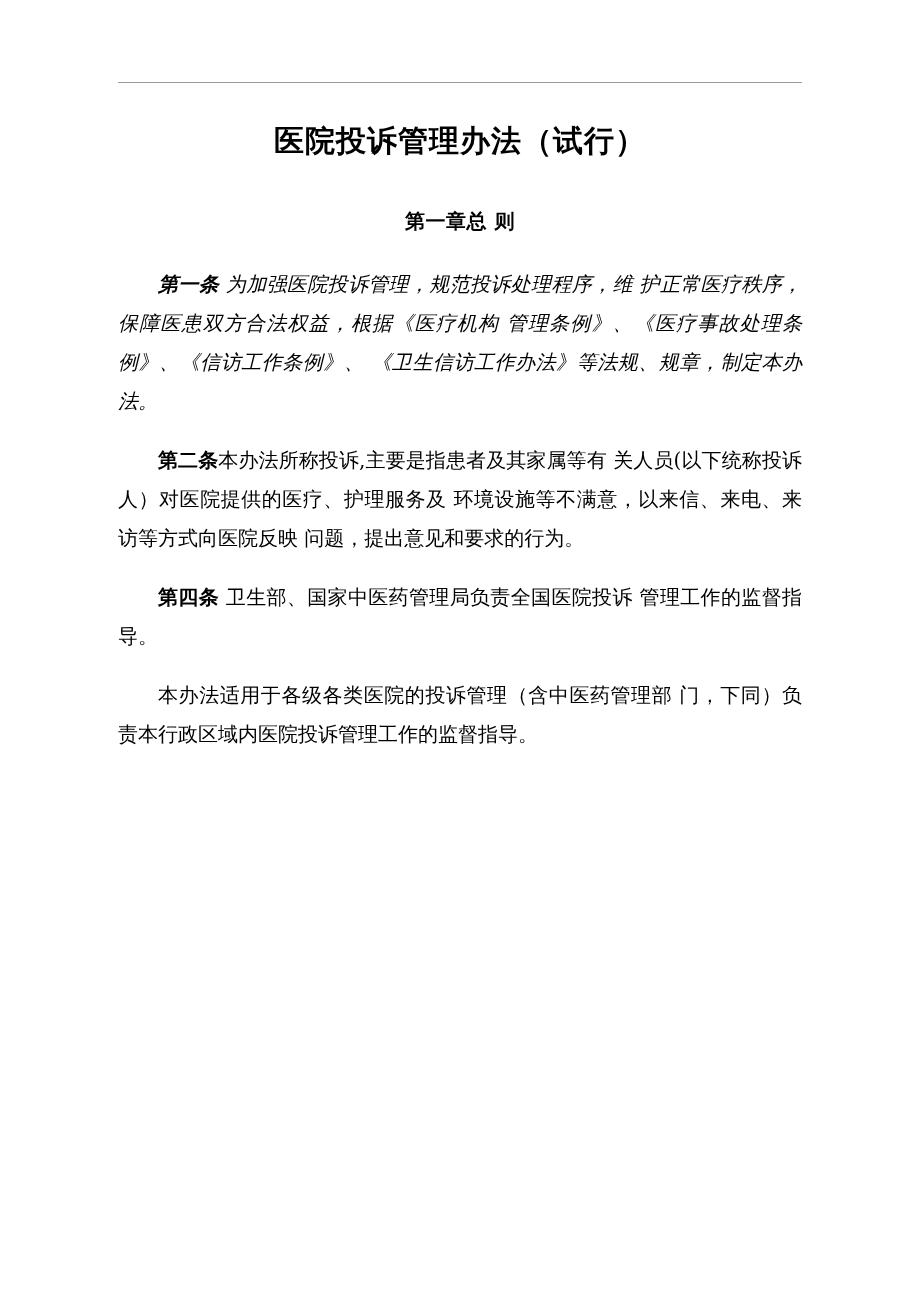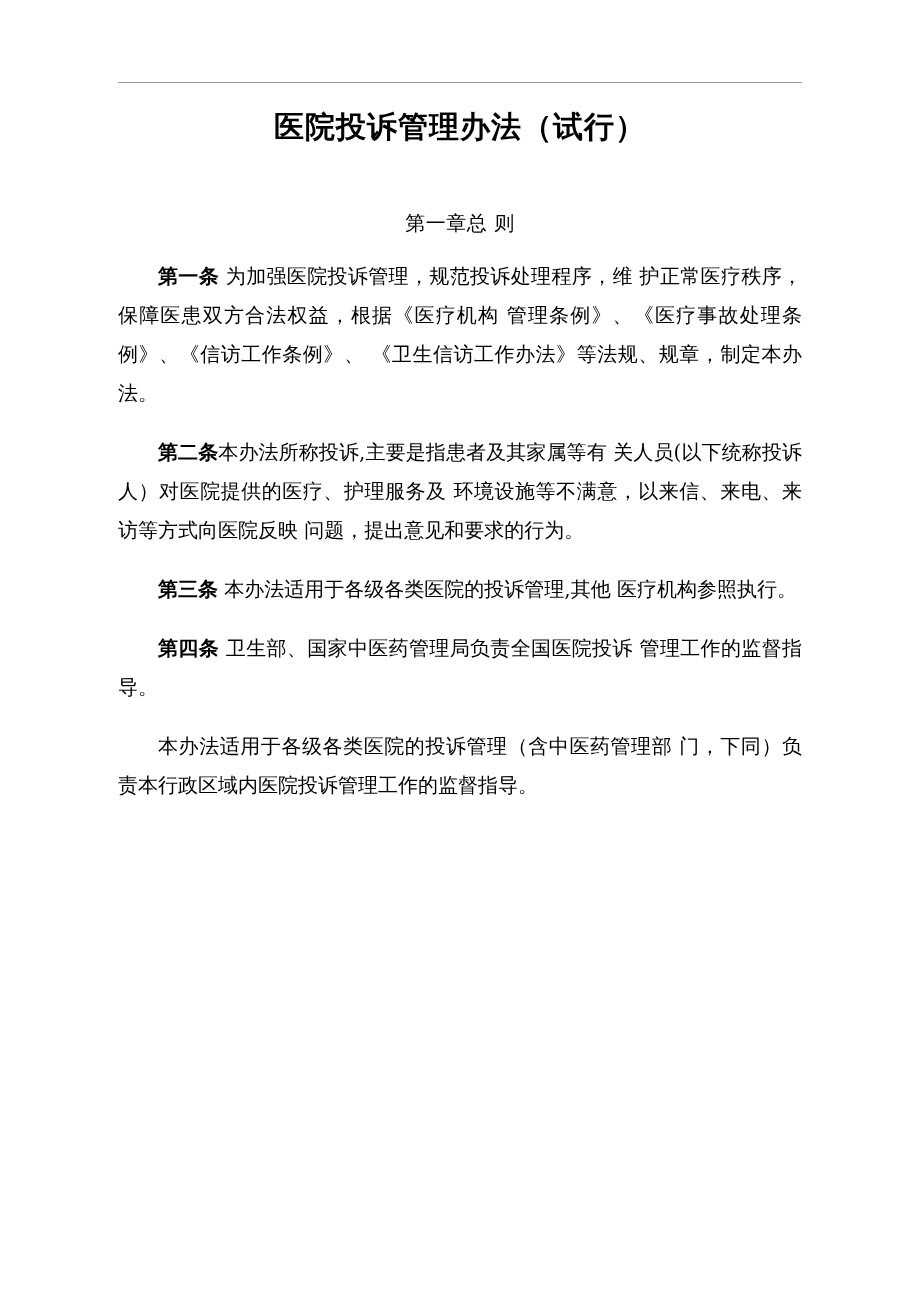--- a/index.html
+++ b/index.html
@@ -20,44 +20,45 @@
     height: 1302px;
     box-sizing: border-box;
     padding: 0 118px;
   }
   .top-rule {
     margin-top: 82px;
     border-top: 1px solid #9a9a9a;
     height: 0;
   }
   .doc-title {
-    margin-top: 24px;
+    margin-top: 38px;
     text-align: center;
     font-size: 30px;
     font-weight: bold;
     letter-spacing: 1px;
     line-height: 1.3;
   }
   .chapter-heading {
-    margin-top: 64px;
+    margin-top: 48px;
     text-align: center;
     font-size: 20px;
-    font-weight: normal;
+    font-weight: bold;
     letter-spacing: 0.5px;
   }
   .para {
     margin-top: 12px;
     font-size: 20px;
     line-height: 1.95;
     text-align: justify;
     text-justify: inter-ideograph;
     text-indent: 2em;
   }
   .para:first-of-type {
-    margin-top: 20px;
+    margin-top: 30px;
+    font-style: italic;
   }
   .para .lead {
     font-weight: bold;
   }
   .serif-body {
     font-family: "DejaVu Serif", "Liberation Serif", serif;
   }
 </style>
 </head>
 <body>
@@ -67,21 +68,20 @@
   <div class="top-rule"></div>
 
   <h1 class="doc-title">医院投诉管理办法（试行）</h1>
 
   <div class="chapter-heading">第一章总 则</div>
 
   <p class="para serif-body"><span class="lead">第一条</span><span> 为加强医院投诉管理，规范投诉处理程序，维 护正常医疗秩序，保障医患双方合法权益，根据《医疗机构 管理条例》、《医疗事故处理条例》、《信访工作条例》、 《卫生信访工作办法》等法规、规章，制定本办法。</span></p>
 
   <p class="para serif-body"><span class="lead">第二条</span><span>本办法所称投诉,主要是指患者及其家属等有 关人员(以下统称投诉人）对医院提供的医疗、护理服务及 环境设施等不满意，以来信、来电、来访等方式向医院反映 问题，提出意见和要求的行为。</span></p>
 
-  <p class="para serif-body"><span class="lead">第三条</span><span> 本办法适用于各级各类医院的投诉管理,其他 医疗机构参照执行。</span></p>
 
   <p class="para serif-body"><span class="lead">第四条</span><span> 卫生部、国家中医药管理局负责全国医院投诉 管理工作的监督指导。</span></p>
 
   <p class="para serif-body"><span class="lead"></span><span>本办法适用于各级各类医院的投诉管理（含中医药管理部  门，下同）负责本行政区域内医院投诉管理工作的监督指导。</span></p>
 
 
 
 </div>
 
 </body></html>

